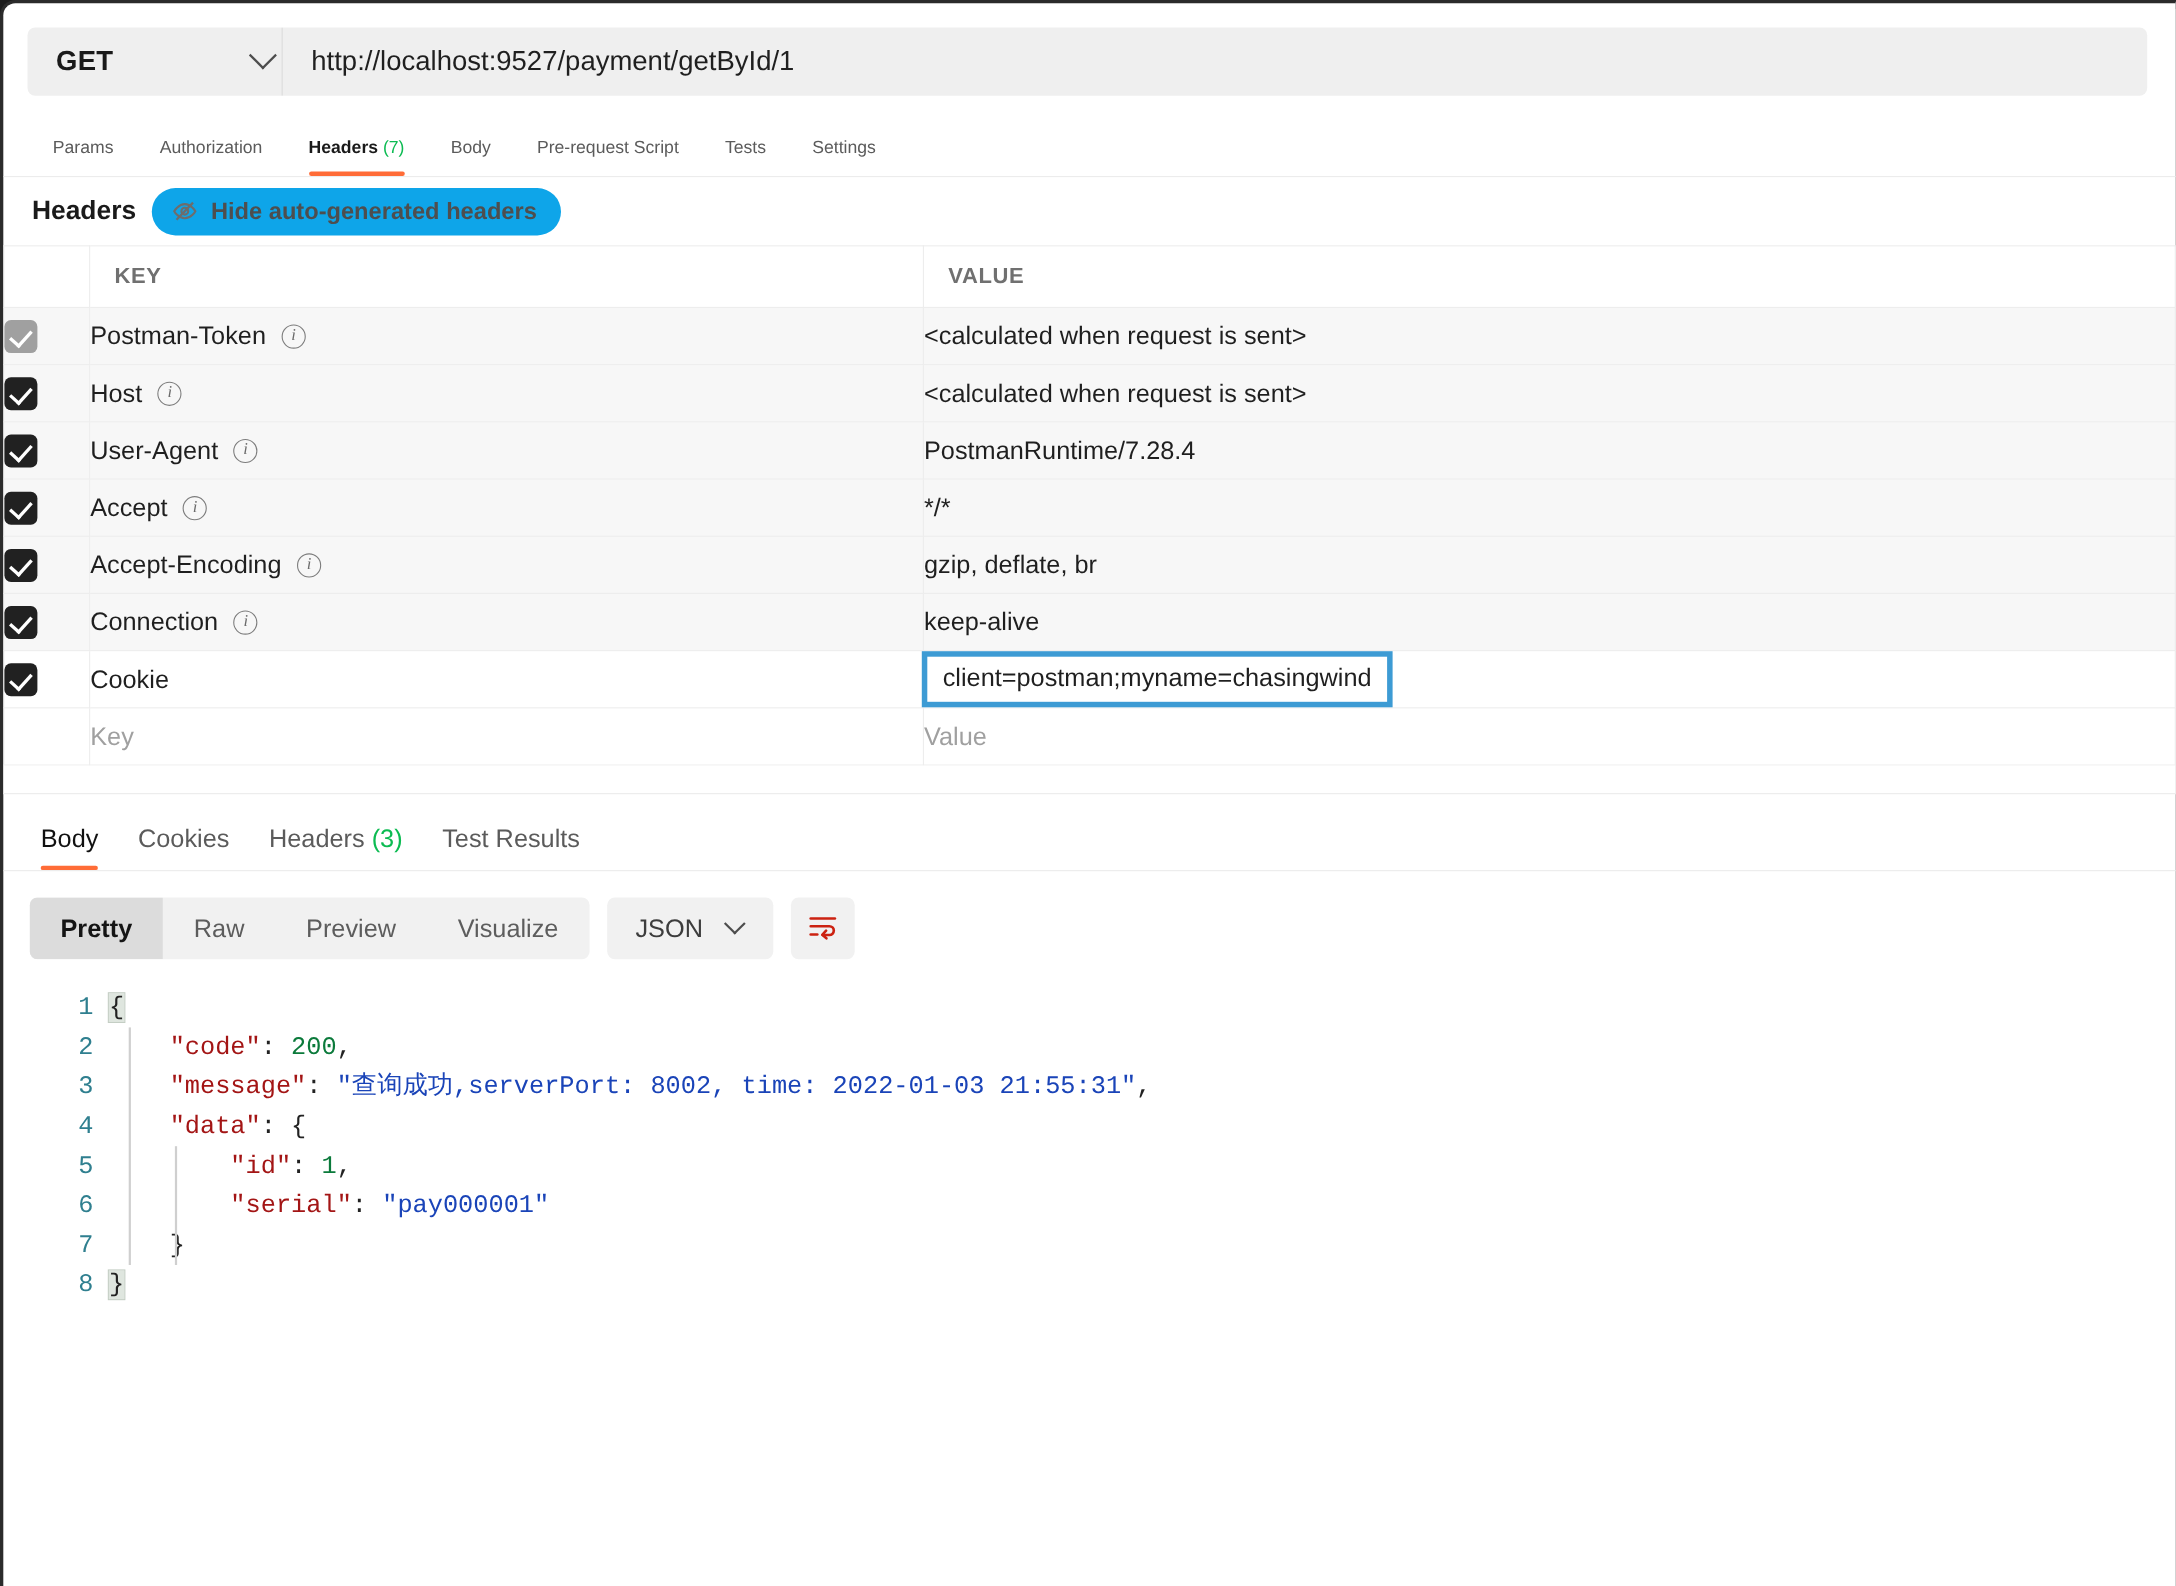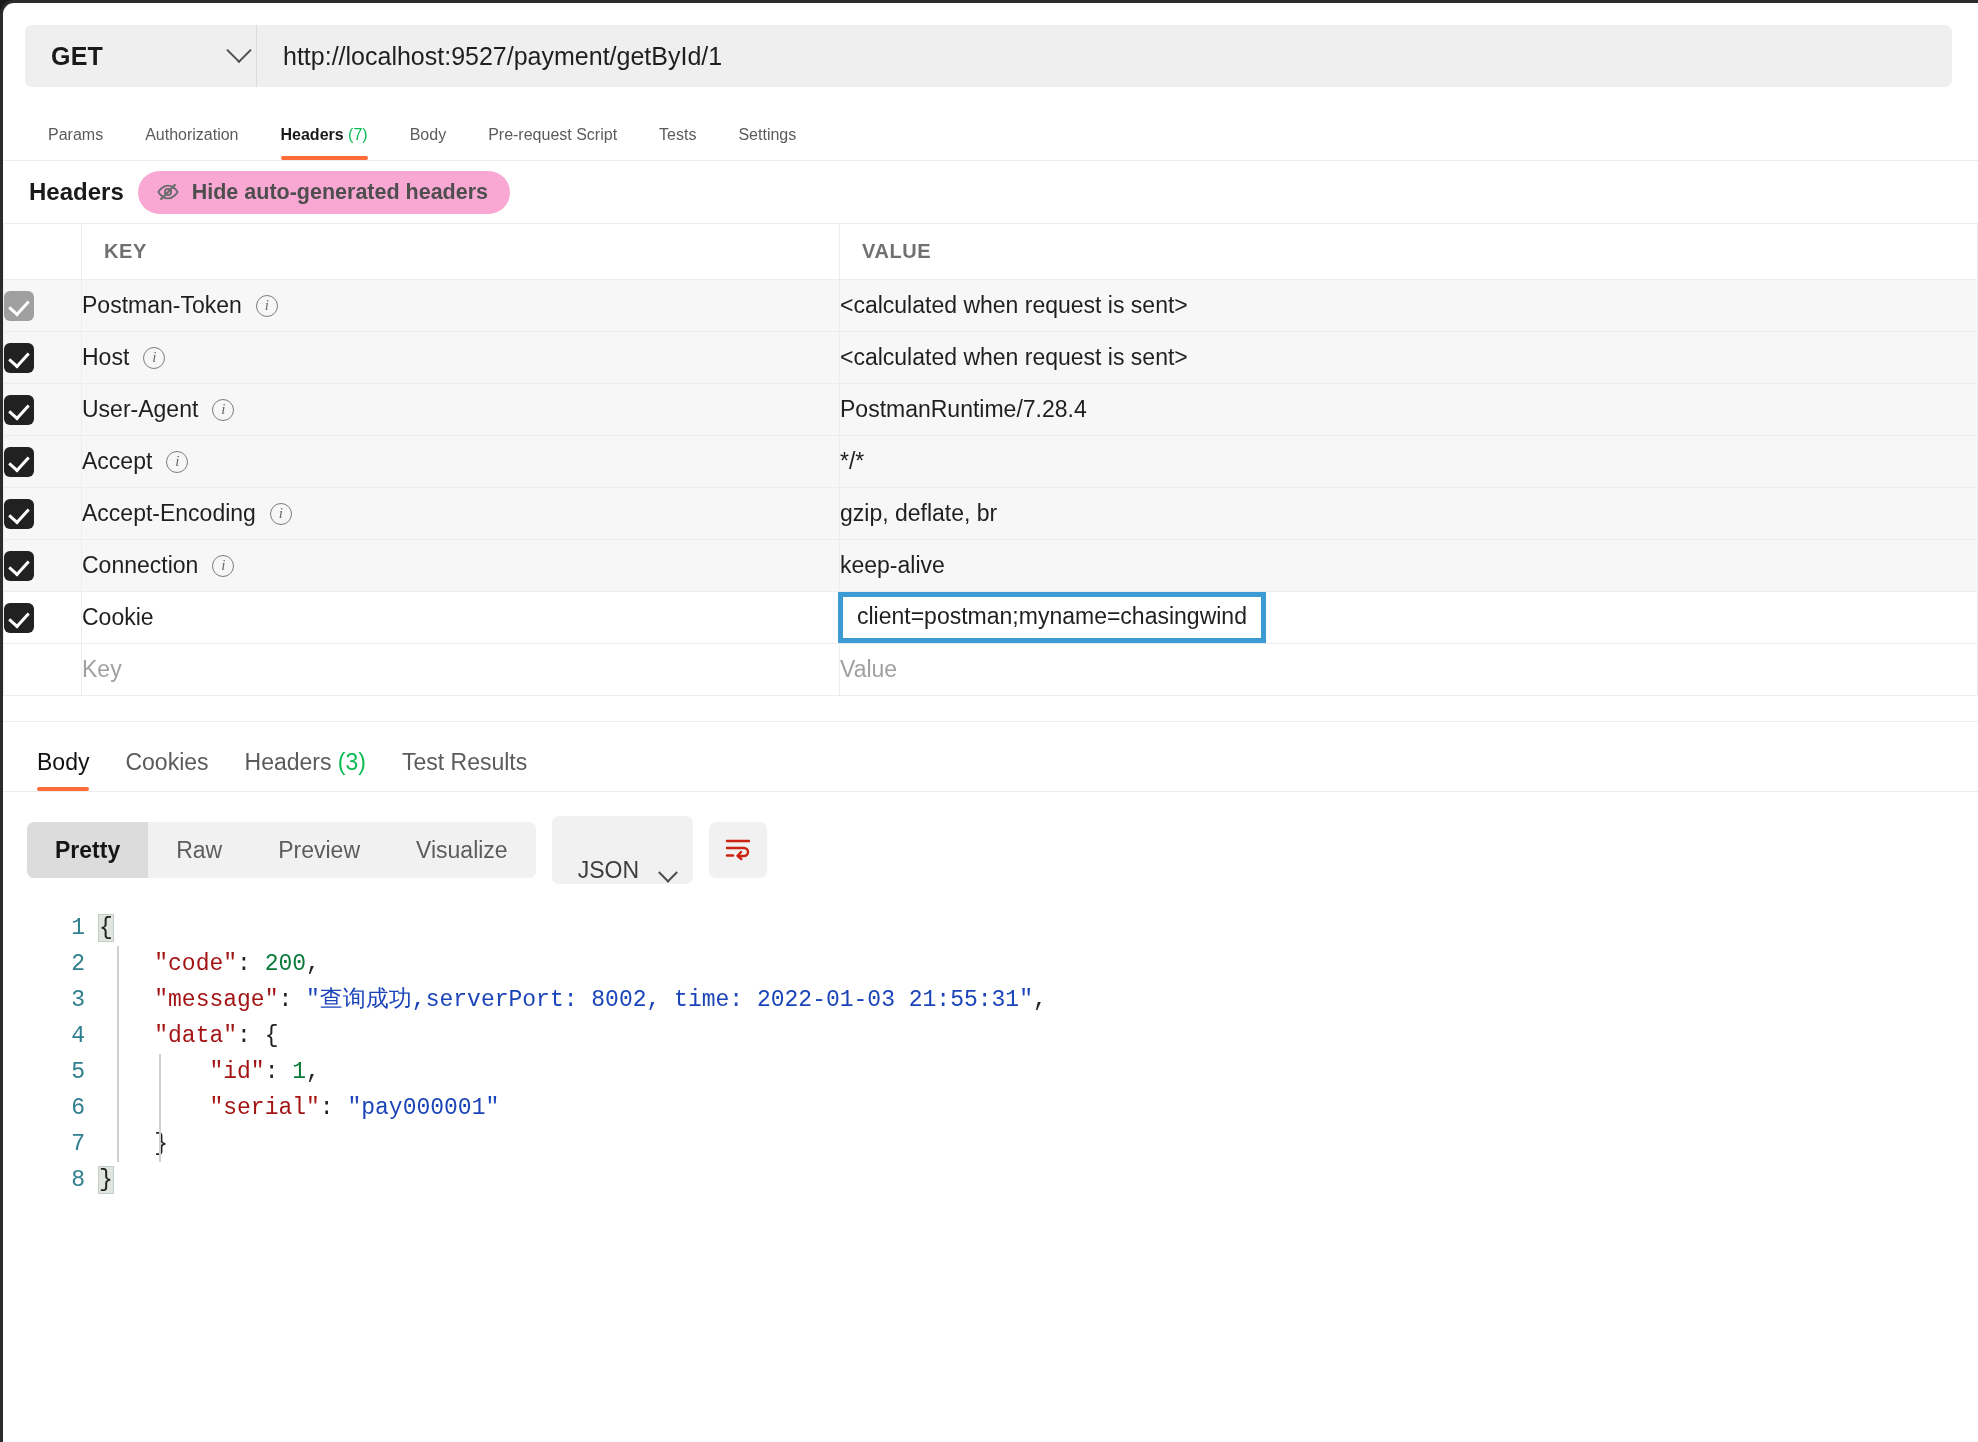--- a/index.html
+++ b/index.html
@@ -100,21 +100,21 @@
     gap: 14px;
   }
   .subbar-title {
     font-size: 24px;
     font-weight: 600;
     color: #1a1a1a;
   }
   .pill {
     display: flex;
     gap: 12px;
-    background: #f9a8d4;
+    background: #0ea5e9;
     border-radius: 22px;
     padding: 9px 22px 9px 18px;
     cursor: pointer;
   }
   .pill-label {
     font-size: 21.5px;
     color: #4e4e4e;
     font-weight: 600;
   }
   .eye-off { width: 24px; height: 24px; display:block; }
@@ -243,23 +243,23 @@
     font-size: 23px;
     color: #5d5d5d;
     cursor: pointer;
   }
   .seg-item.active {
     background: #dcdcdc;
     color: #151515;
     font-weight: 700;
   }
   .fmt-select {
-    display: flex; align-items: flex-end; gap: 22px;
-    height: 68px;
-    padding: 0 18px 0 26px;
+    display: flex; align-items: center; gap: 22px;
+    height: 56px;
+    padding: 0 28px 0 26px;
     background: #f1f1f1;
     border-radius: 7px;
     cursor: pointer;
   }
   .fmt-label { font-size: 23px; color: #3d3d3d; }
   .chev-sm {
     width: 14px; height: 14px;
     border-right: 2.4px solid #4d4d4d;
     border-bottom: 2.4px solid #4d4d4d;
     transform: rotate(45deg) translate(-3px,-3px);

